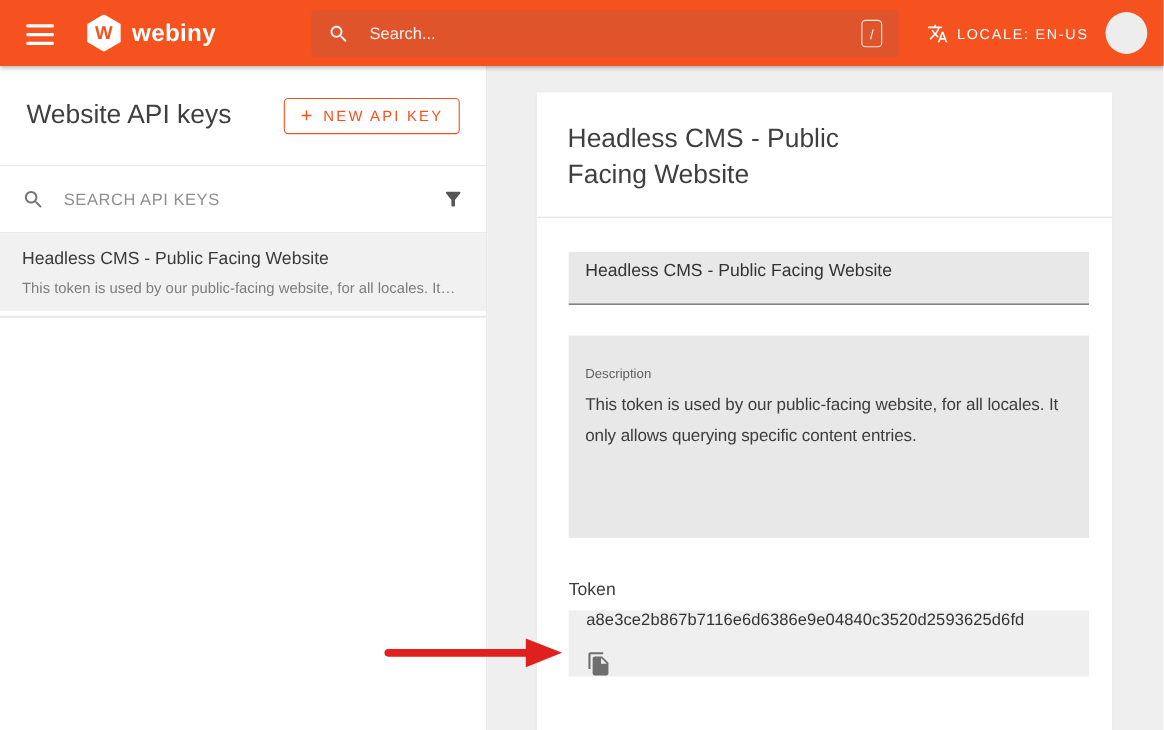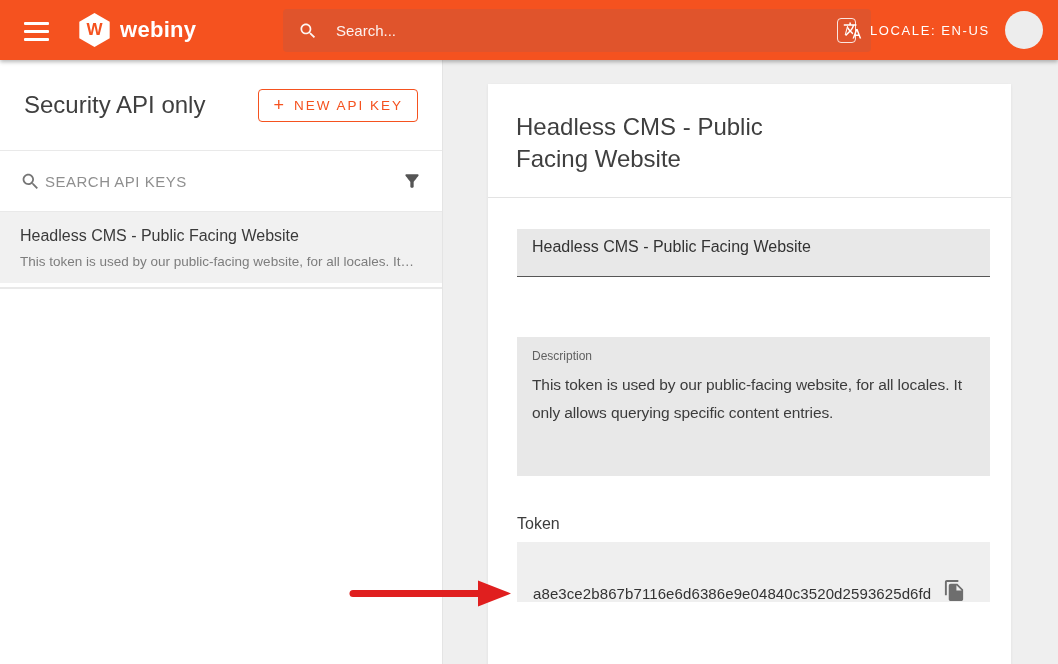--- a/index.html
+++ b/index.html
@@ -20,21 +20,21 @@
   .logo{ position:absolute; left:78px; top:13px; display:flex; align-items:center; gap:9px; cursor:pointer;}
   .hex{
     width:33px; height:34px; background:#fff; color:#f5521f;
     clip-path:polygon(50% 0,96% 26%,96% 74%,50% 100%,4% 74%,4% 26%);
     display:flex; align-items:center; justify-content:center;
     font-weight:bold; font-size:17px;
   }
   .logo-text{ color:#fff; font-size:22px; font-weight:bold; letter-spacing:.3px; }
 
   .top-search{
-    position:absolute; left:283px; top:9px; width:588px; height:43px;
+    position:absolute; left:283px; top:9px; width:534px; height:43px;
     background:#e0542c; border-radius:4px;
     display:flex; align-items:center; padding:0 15px;
   }
   .top-search .mag{ flex:0 0 auto; opacity:.95; }
   .top-search input{
     flex:1; margin-left:18px; background:transparent; border:none; outline:none;
     color:#fff; font-size:15px; font-family:inherit;
   }
   .top-search input::placeholder{ color:rgba(255,255,255,.92); }
   .shortcut{
@@ -63,21 +63,21 @@
   }
   .ltitle{ font-size:24px; color:#3f3f3f; font-weight:normal; }
   .newbtn{
     display:flex; align-items:center; gap:10px; background:#fff;
     border:1px solid #f5521f; border-radius:4px; color:#f5521f;
     font-size:13.5px; letter-spacing:2px; padding:8px 14px; cursor:pointer;
     font-family:inherit;
   }
   .newbtn .plus{ font-size:18px; letter-spacing:0; line-height:14px; }
   .lsearch{
-    height:61px; display:flex; align-items:center; gap:4px;
+    height:61px; display:flex; align-items:center; gap:17px;
     padding:0 20px; border-bottom:1px solid #e9e9e9;
   }
   .lsearch input{
     flex:1; border:none; outline:none; font-size:15px; letter-spacing:.5px;
     color:#444; font-family:inherit; background:transparent;
   }
   .lsearch input::placeholder{ color:#8f8f8f; }
   .filter-btn{ background:none; border:none; cursor:pointer; padding:0; display:flex; }
   .list-item{ background:#f1f1f1; padding:15px 20px 14px; cursor:pointer; }
   .item-title{ font-size:16px; color:#3a3a3a; }
@@ -101,30 +101,30 @@
   .card-divider{ border:none; border-top:1px solid #e3e3e3; }
   .card-body{ padding:0 21px 0 29px; }
 
   .field{ background:#e8e8e8; padding:6px 15px 7px; }
   .field-name{ margin-top:31px; height:48px; border-bottom:1px solid #565656; }
   .field-label{ font-size:12px; color:#616161; display:block; }
   .field-name input{
     width:100%; border:none; outline:none; background:transparent;
     font-size:16px; color:#333; font-family:inherit; margin-top:3px; padding:0;
   }
-  .field-desc{ margin-top:60px; height:139px; padding:12px 15px; }
+  .field-desc{ margin-top:28px; height:184px; padding:28px 15px; }
   .field-desc textarea{
     width:100%; height:118px; border:none; outline:none; background:transparent;
     resize:none; font-family:inherit; font-size:15.5px; line-height:28px;
     letter-spacing:-.1px; color:#3c3c3c; margin-top:8px;
   }
   .token-label{ margin-top:38px; font-size:16px; color:#3c3c3c; line-height:20px; }
   .token-box{
     margin-top:8px; height:60px; background:#efefef;
-    display:flex; align-items:flex-end; padding:0 24px 0 16px;
+    display:flex; align-items:flex-start; padding:0 24px 0 16px;flex-direction:column;
   }
   .token-value{ flex:1; font-size:15px; color:#333; letter-spacing:.1px; }
   .copy-btn{ background:none; border:none; cursor:pointer; padding:0; display:flex; }
 
   
   .anno-arrow{ position:absolute; left:348px; top:579px; z-index:10; pointer-events:none; }
 </style>
 </head>
 <body>
 
@@ -157,21 +157,21 @@
       <span class="locale-label">LOCALE: EN-US</span>
     </div>
 
     <button class="avatar"></button>
   </header>
 
   <div class="main">
 
     <section class="left">
       <div class="lheader">
-        <h1 class="ltitle">Security API only</h1>
+        <h1 class="ltitle">Website API keys</h1>
         <button class="newbtn">
           <span class="plus">+</span>
           <span>NEW API KEY</span>
         </button>
       </div>
 
       <div class="lsearch">
         <svg viewBox="0 0 24 24" width="21" height="21" fill="#757575">
           <path d="M15.5 14h-.79l-.28-.27C15.41 12.59 16 11.11 16 9.5 16 5.91 13.09 3 9.5 3S3 5.91 3 9.5 5.91 16 9.5 16c1.61 0 3.09-.59 4.23-1.57l.27.28v.79l5 4.99L20.49 19l-4.99-5zm-6 0C7.01 14 5 11.99 5 9.5S7.01 5 9.5 5 14 7.01 14 9.5 11.99 14 9.5 14z"></path>
         </svg>

